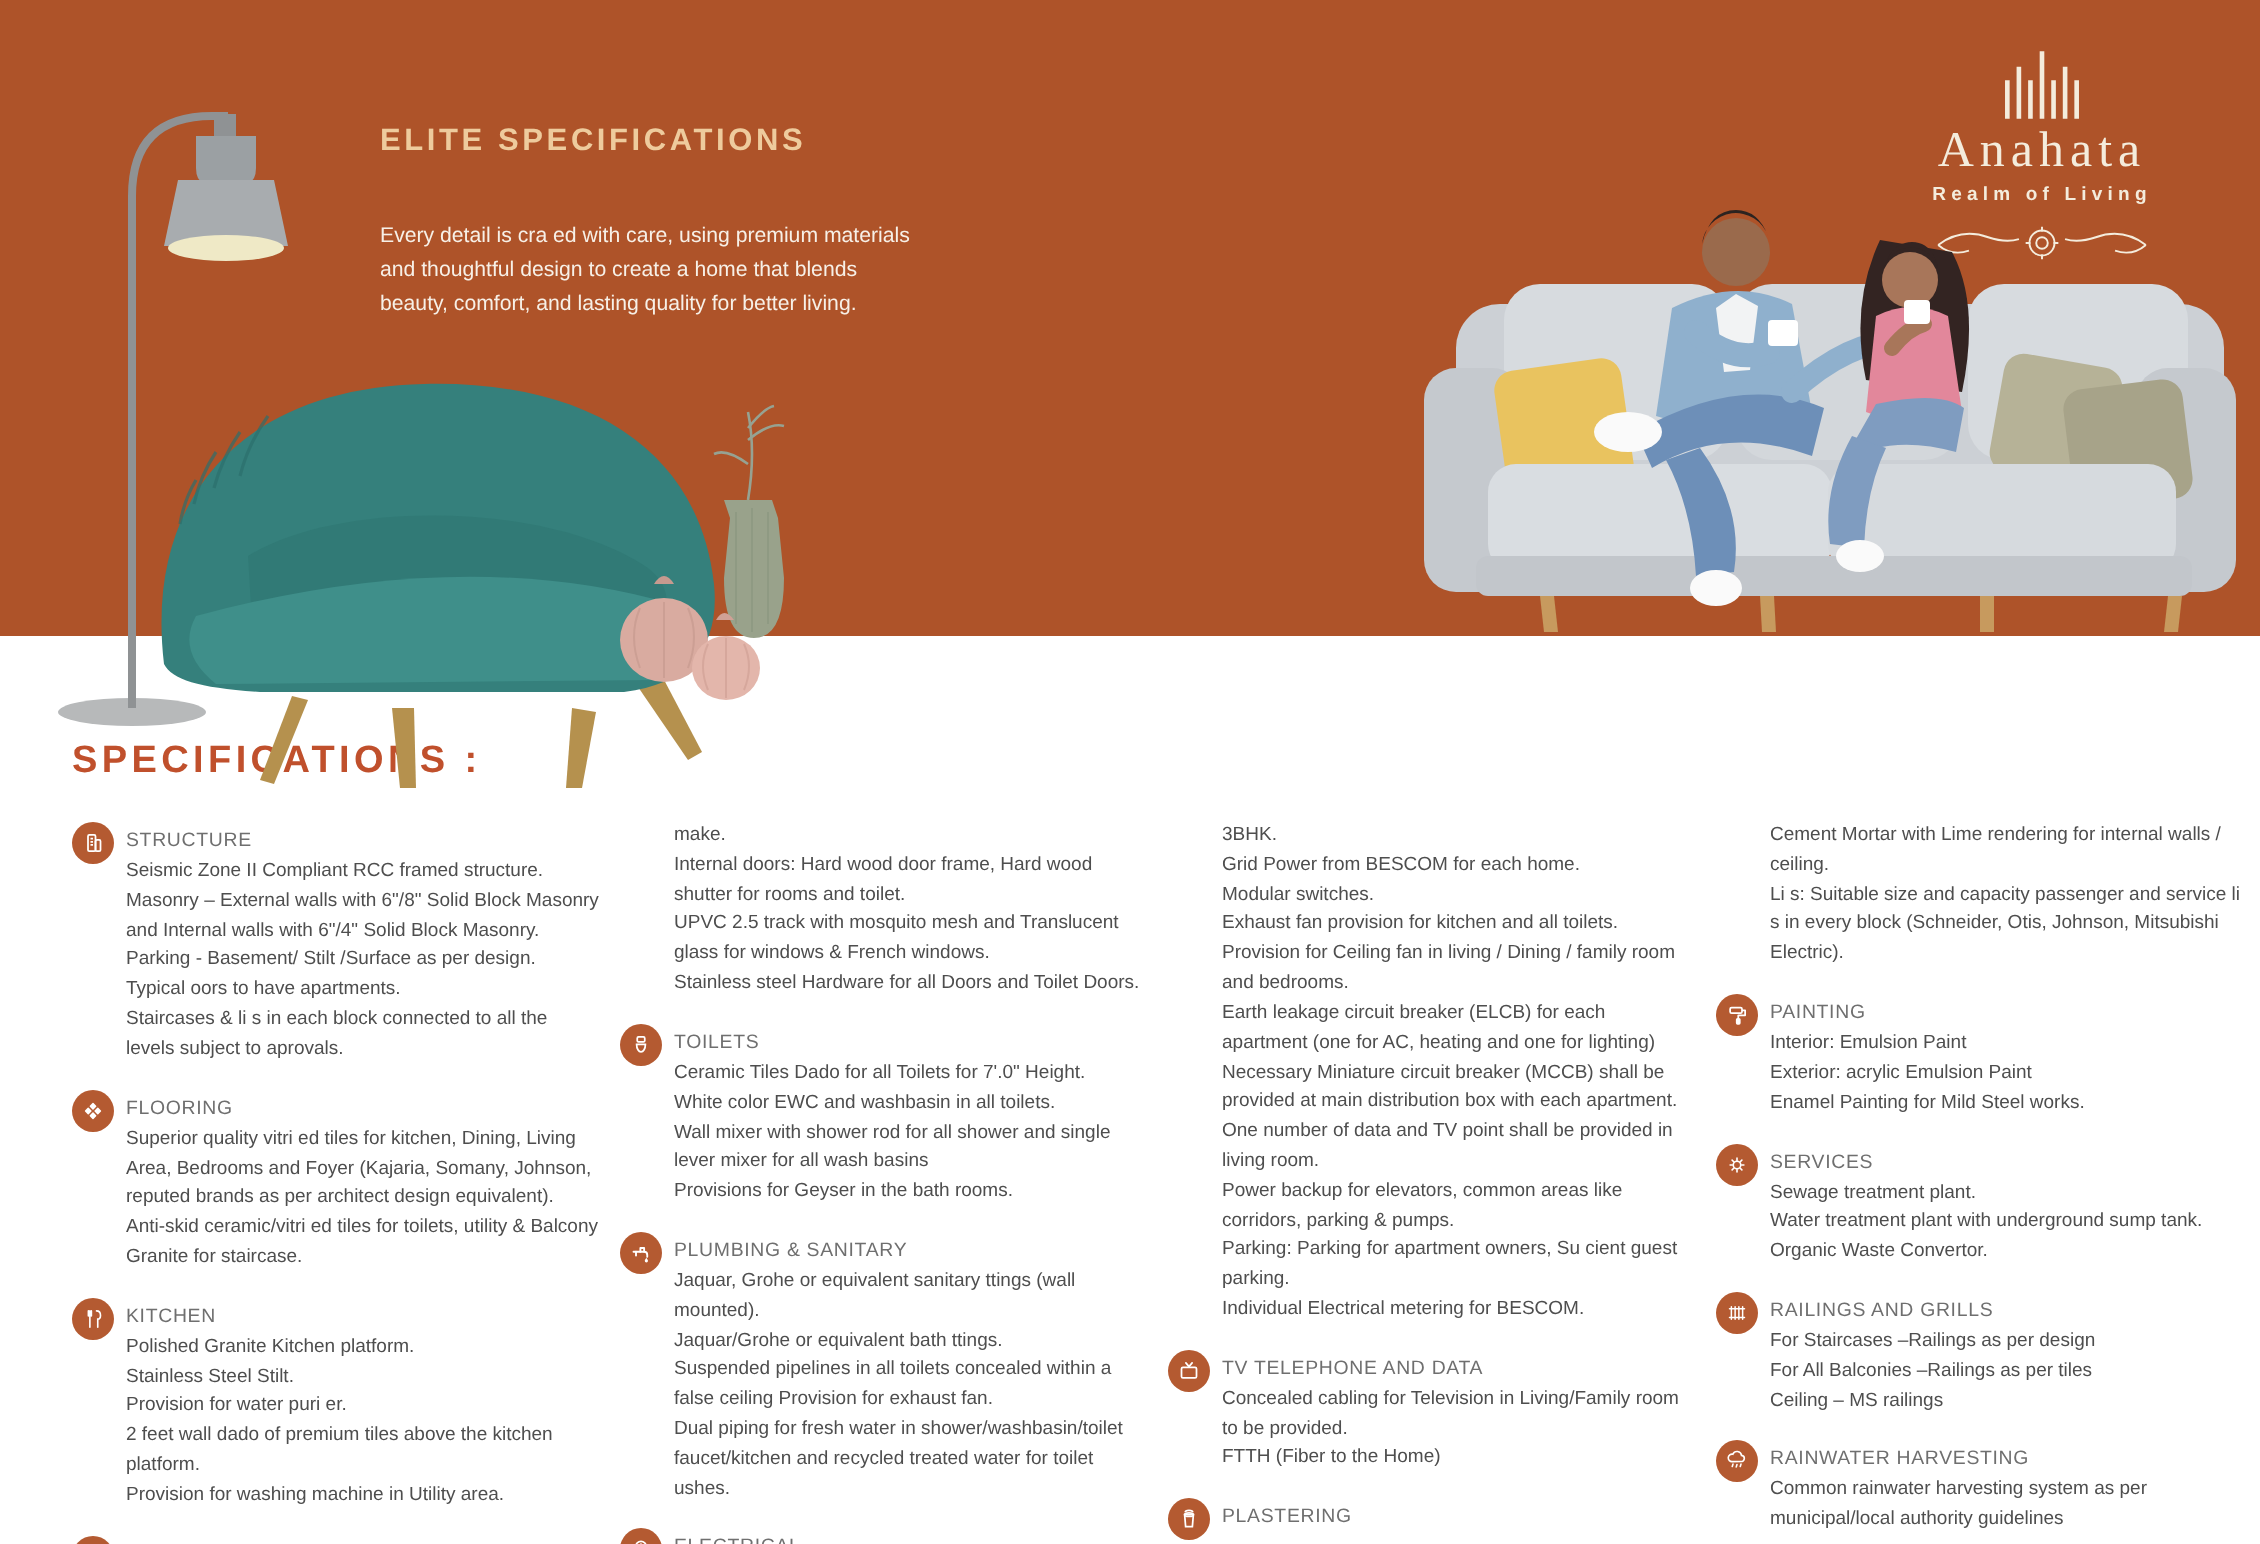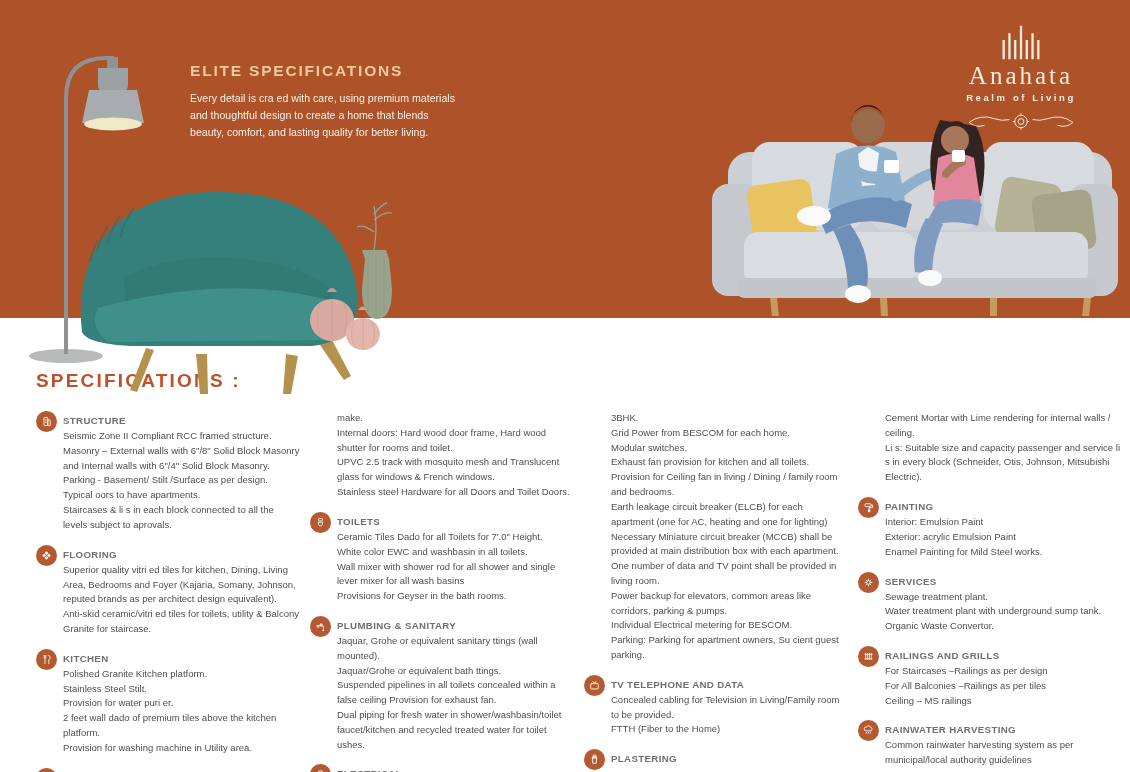--- a/index.html
+++ b/index.html
@@ -4,21 +4,21 @@
 <style>
   *{box-sizing:border-box;margin:0;padding:0}
   html,body{width:1130px;height:772px}
   body{font-family:"Liberation Sans",sans-serif;background:#fff}
   .page{position:relative;width:1130px;height:772px;overflow:hidden;background:#fdfdfd}
 
   
   .hero{position:absolute;top:0;left:0;width:100%;height:318px;background:#ae5329;z-index:0}
   .hero-text{position:absolute;left:190px;top:62px;width:290px;z-index:4}
   .hero-title{font-size:15.5px;font-weight:bold;letter-spacing:1.8px;color:#eecb9d}
-  .hero-desc{margin-top:10px;font-size:10.6px;line-height:1.62;color:#f7f0e7;width:268px}
+  .hero-desc{margin-top:30px;font-size:10.6px;line-height:1.62;color:#f7f0e7;width:268px}
 
   
   .logo{position:absolute;top:24px;right:34px;width:150px;text-align:center;z-index:5;color:#f4ecdc}
   .logo-bars{display:block;margin:0 auto}
   .logo-name{font-family:"Liberation Serif","DejaVu Serif",serif;font-size:25px;letter-spacing:3px;margin-top:2px}
   .logo-tagline{font-size:9.5px;font-weight:bold;letter-spacing:2.6px;margin-top:2px}
   .logo-flourish{display:block;margin:6px auto 0}
 
   
   .art{position:absolute;z-index:3;pointer-events:none}
@@ -30,21 +30,21 @@
   
   .content{position:absolute;top:318px;left:0;right:0;bottom:0;background:#fff;z-index:1;padding:52px 0 0 36px}
   .specs-heading{font-size:19px;font-weight:bold;letter-spacing:2.2px;color:#c0502c;margin-bottom:19px}
   .cols{display:flex;align-items:flex-start}
   .col{width:274px;flex:0 0 auto}
   .sec{display:flex;margin-bottom:12px;padding-right:10px}
   .gut{flex:0 0 27px;padding-top:0}
   .badge{display:inline-flex;width:21px;height:21px;border-radius:50%;background:#b45a31;align-items:center;justify-content:center}
   .badge svg{width:15px;height:15px;display:block}
   .txt{flex:1 1 auto;min-width:0}
-  .sec-title{font-size:9.7px;color:#6f6f6f;font-weight:bold;letter-spacing:.35px;margin:4px 0 3px}
+  .sec-title{font-size:9.7px;color:#6f6f6f;font-weight:normal;letter-spacing:.35px;margin:4px 0 3px}
   .line{font-size:9.5px;line-height:1.56;color:#4e4e4e}
 </style>
 </head>
 <body>
 
 <div class="page">
 
   <div class="hero">
     <div class="hero-text">
       <div class="hero-title">ELITE SPECIFICATIONS</div>
@@ -290,22 +290,22 @@
             <div class="txt">
               <p class="line">3BHK.</p>
               <p class="line">Grid Power from BESCOM for each home.</p>
               <p class="line">Modular switches.</p>
               <p class="line">Exhaust fan provision for kitchen and all toilets.</p>
               <p class="line">Provision for Ceiling fan in living / Dining / family room and bedrooms.</p>
               <p class="line">Earth leakage circuit breaker (ELCB) for each apartment (one for AC, heating and one for lighting)</p>
               <p class="line">Necessary Miniature circuit breaker (MCCB) shall be provided at main distribution box with each apartment.</p>
               <p class="line">One number of data and TV point shall be provided in living room.</p>
               <p class="line">Power backup for elevators, common areas like corridors, parking &amp; pumps.</p>
+              <p class="line">Parking: Parking for apartment owners, Su cient guest parking.</p>
               <p class="line">Individual Electrical metering for BESCOM.</p>
-              <p class="line">Parking: Parking for apartment owners, Su cient guest parking.</p>
             </div>
           </div>
           <div class="sec">
             <div class="gut"><span class="badge">
                 <svg viewBox="0 0 24 24">
                   <g fill="none" stroke="#fff" stroke-width="1.4" stroke-linecap="round">
                     <rect x="6" y="9" width="12" height="8.5" rx="1.2"></rect>
                     <path d="M9.5 5.5l2.5 3 2.5-3"></path>
                   </g>
                 </svg>

